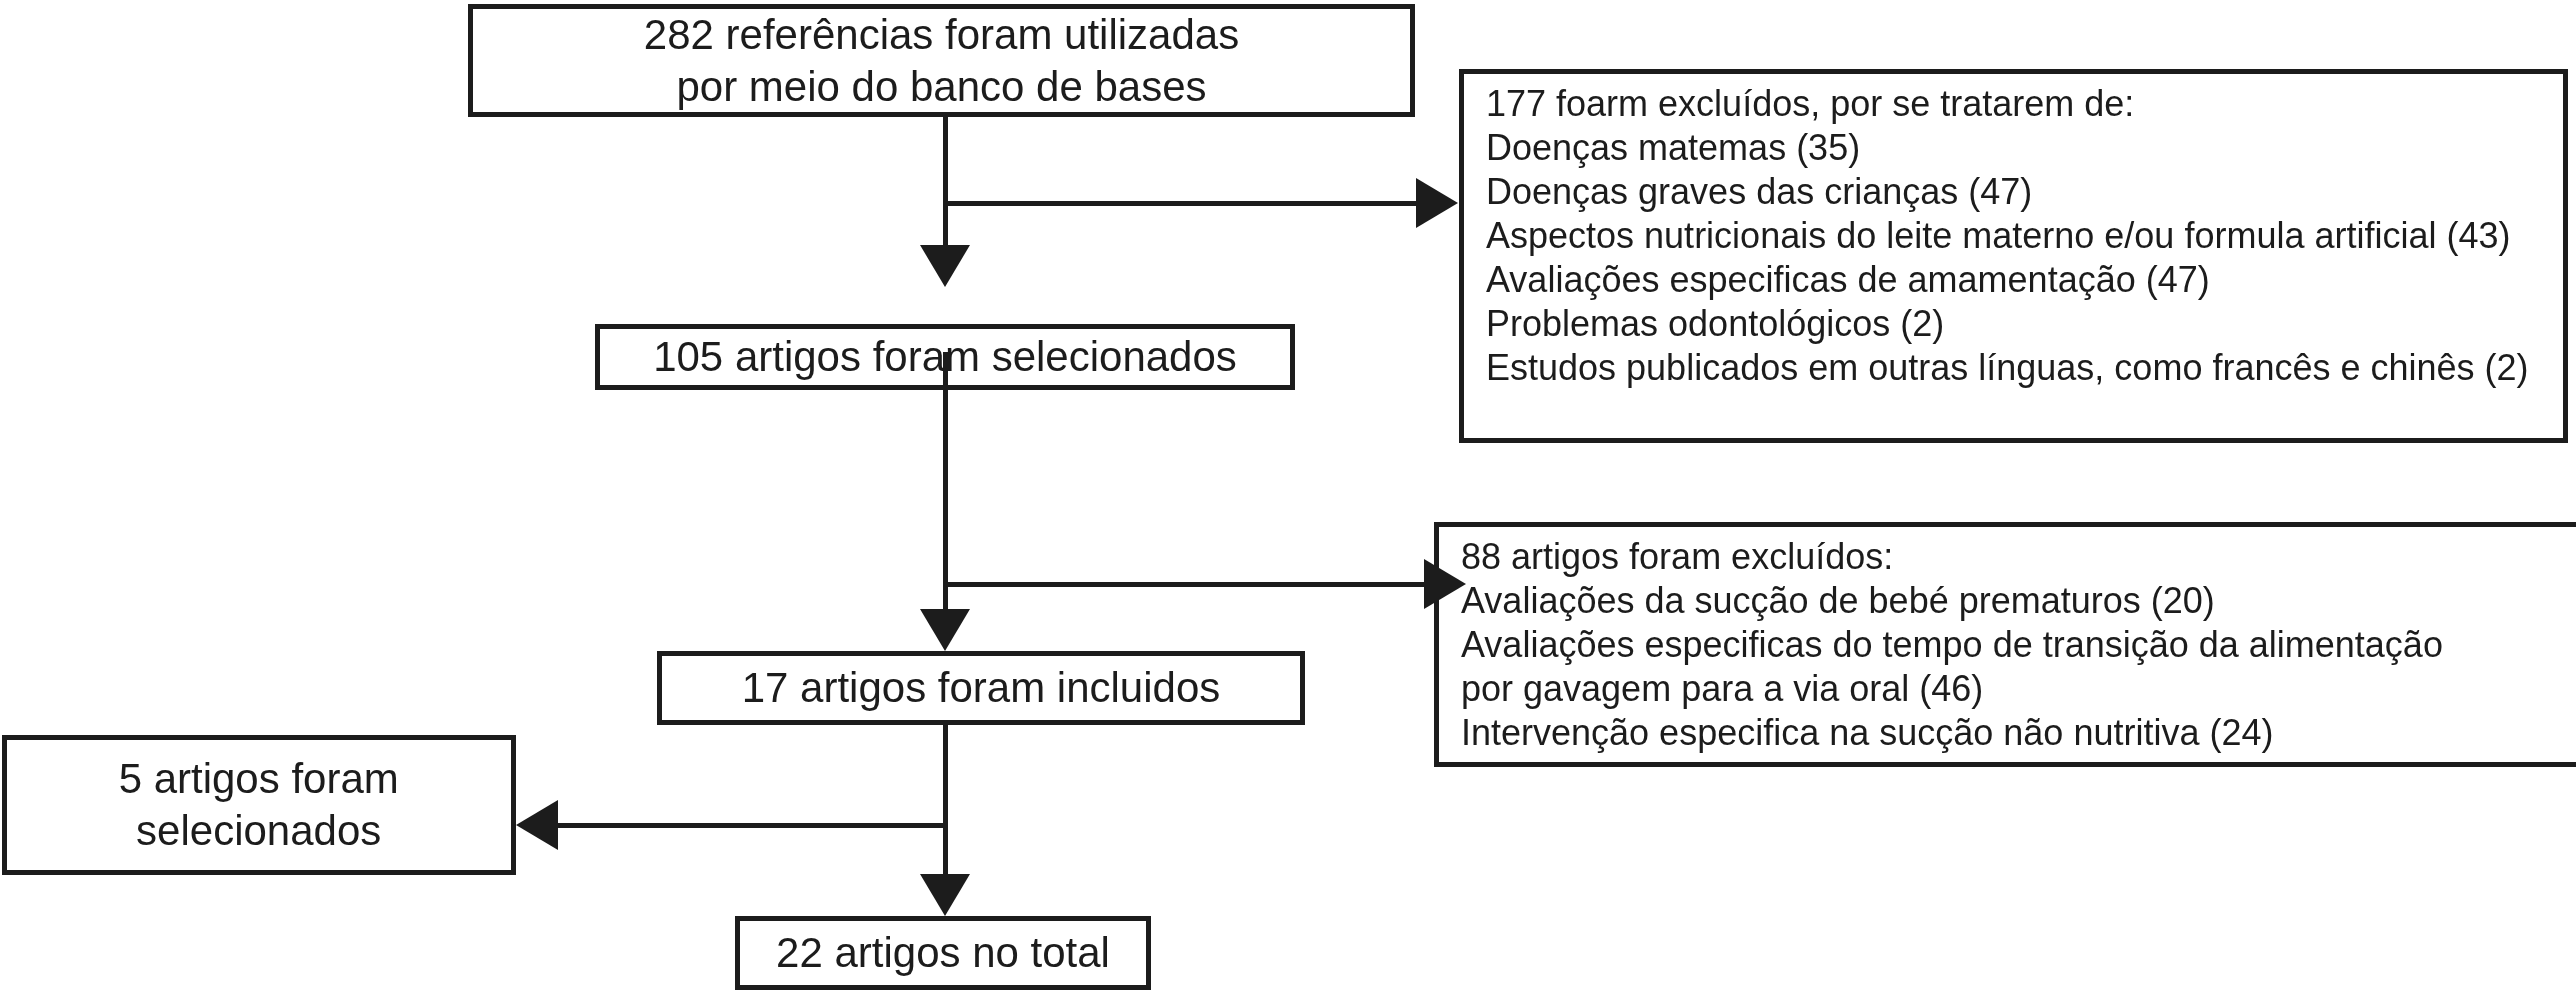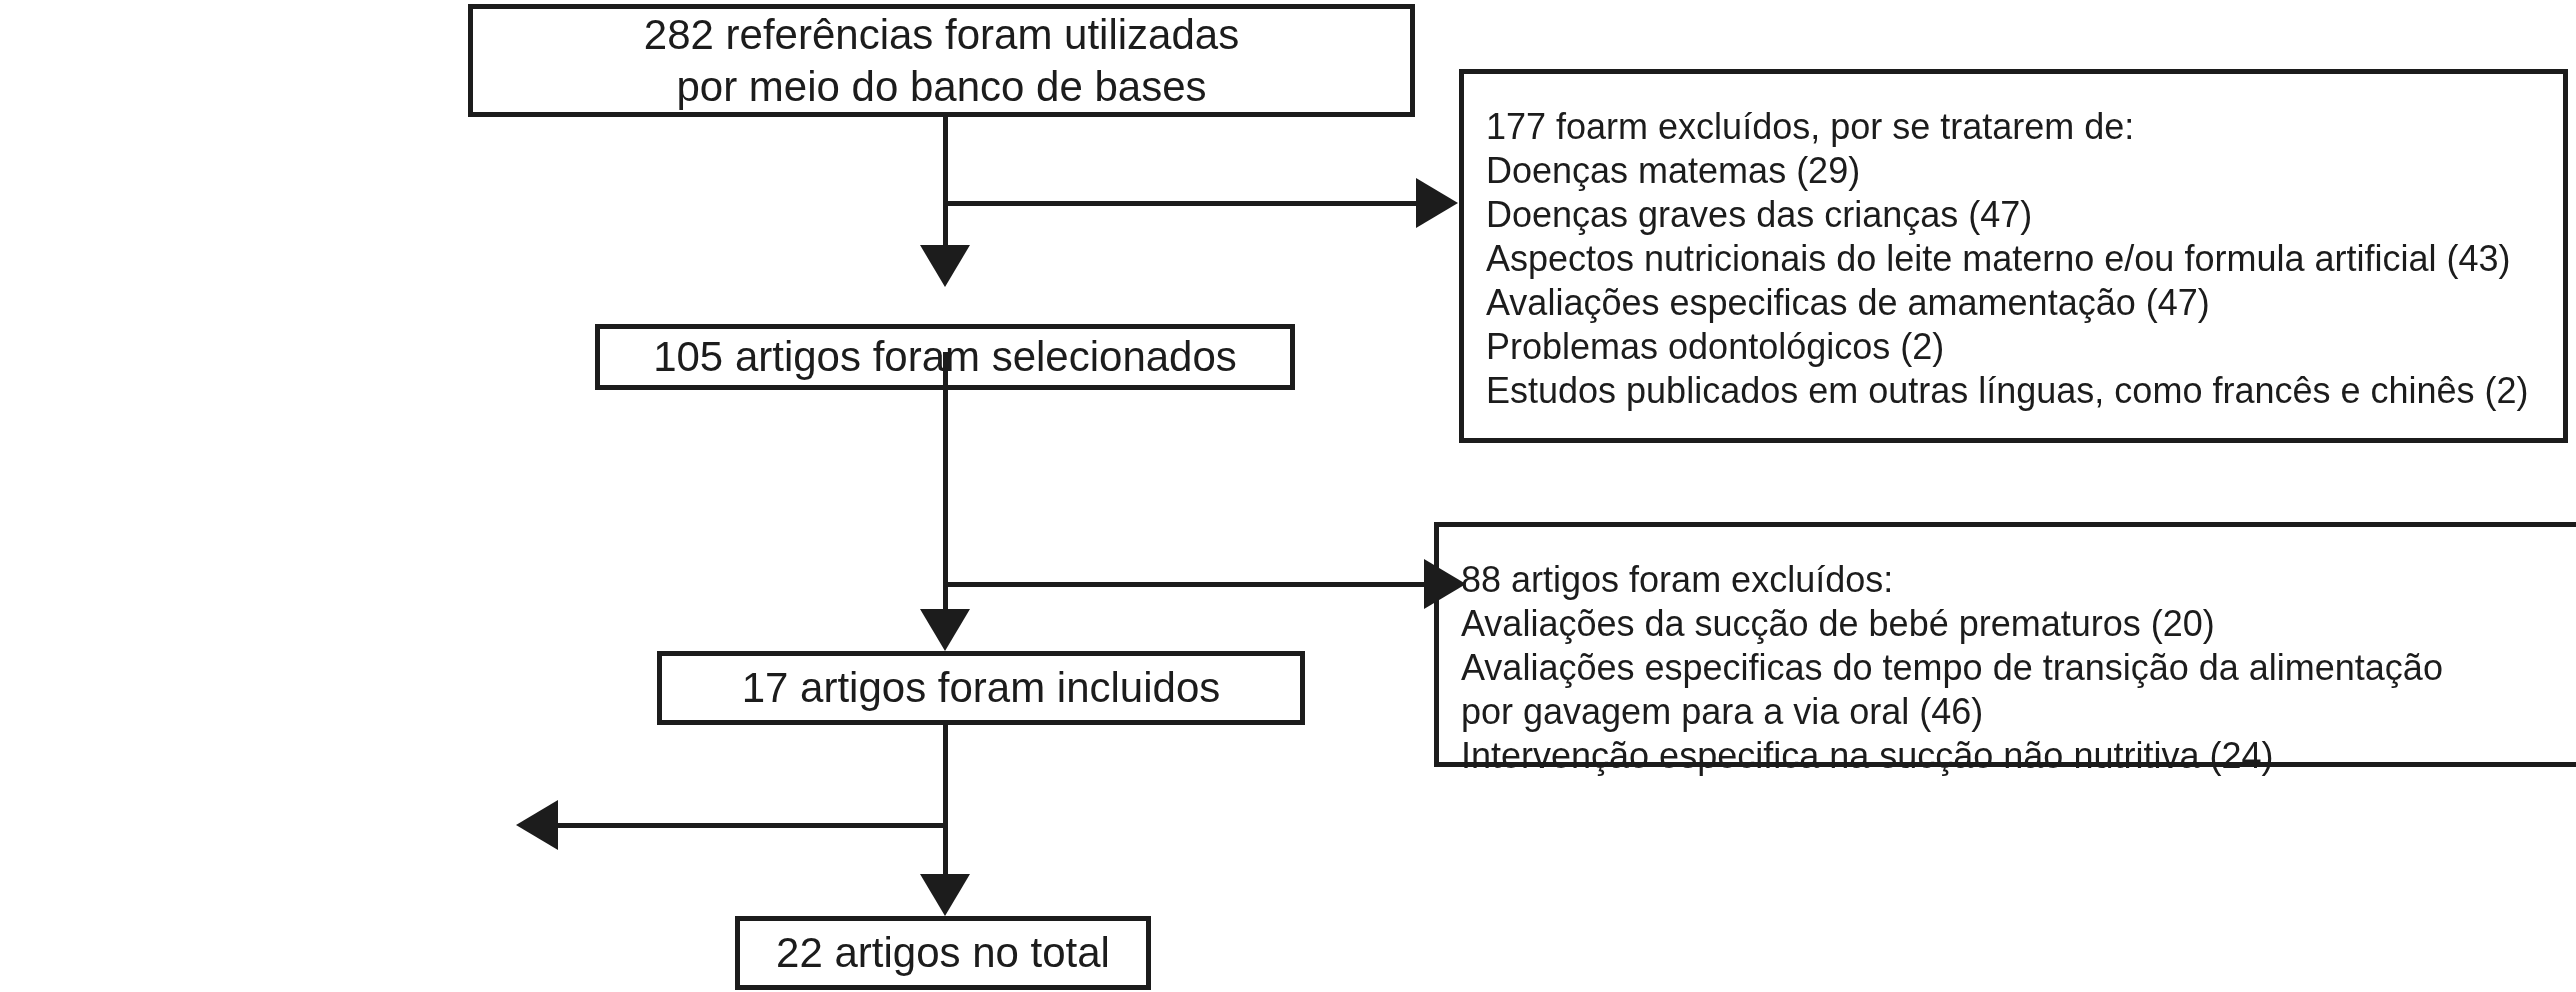--- a/index.html
+++ b/index.html
@@ -23,21 +23,21 @@
     align-items: center;
     justify-content: center;
   }
   .box-text {
     white-space: pre-line;
     text-align: center;
     font-size: 42px;
     line-height: 52px;
     color: #1c1c1c;
   }
-  .box.list { padding: 31px 17px 0 22px; }
+  .box.list { padding: 8px 17px 0 22px; }
   .list-line {
     font-size: 36px;
     line-height: 44px;
     white-space: nowrap;
     color: #1c1c1c;
   }
   .line { position: absolute; background: #1c1c1c; }
   .arrow { position: absolute; width: 0; height: 0; }
   .arrow.down {
     border-left: 25.4px solid transparent;
@@ -66,28 +66,32 @@
   </div>
 
   <div class="box center" style="left:595px; top:288px; width:700px; height:66px;margin-top:36px;">
     <div class="box-text">105 artigos foram selecionados</div>
   </div>
 
   <div class="box center" style="left:657px; top:651px; width:648px; height:74px;">
     <div class="box-text">17 artigos foram incluidos</div>
   </div>
 
+  <div class="box center" style="left:1.7px; top:735px; width:514px; height:140px;">
+    <div class="box-text">5 artigos foram
+selecionados</div>
+  </div>
 
   <div class="box center" style="left:735px; top:916px; width:416px; height:74px;">
     <div class="box-text">22 artigos no total</div>
   </div>
 
   <div class="box list" style="left:1459px; top:69px; width:1109px; height:374px;">
     <div class="list-line">177 foarm excluídos, por se tratarem de:</div>
-    <div class="list-line">Doenças matemas (29)</div>
+    <div class="list-line">Doenças matemas (35)</div>
     <div class="list-line">Doenças graves das crianças (47)</div>
     <div class="list-line">Aspectos nutricionais do leite materno e/ou formula artificial (43)</div>
     <div class="list-line">Avaliações especificas de amamentação (47)</div>
     <div class="list-line">Problemas odontológicos (2)</div>
     <div class="list-line">Estudos publicados em outras línguas, como francês e chinês (2)</div>
   </div>
 
   <div class="box list" style="left:1434px; top:522px; width:1234px; height:245px;">
     <div class="list-line">88 artigos foram excluídos:</div>
     <div class="list-line">Avaliações da sucção de bebé prematuros (20)</div>

